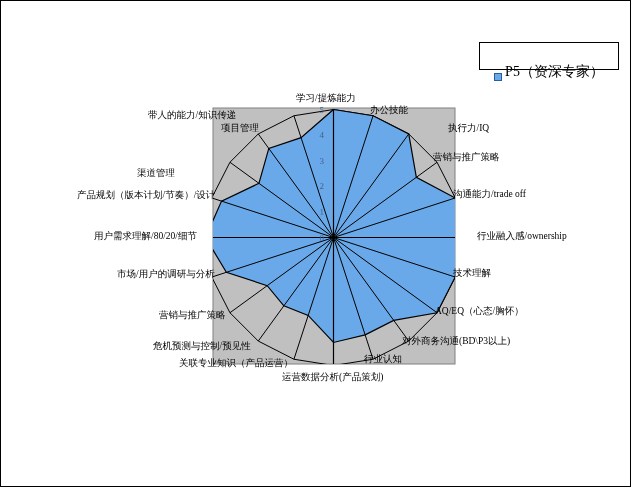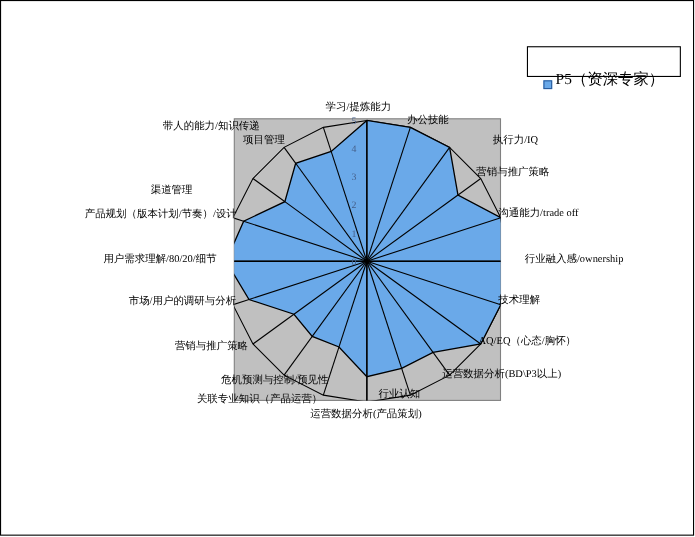--- a/index.html
+++ b/index.html
@@ -142,25 +142,25 @@
 
   <div id="labels-layer">
       <div class="axis-label" style="left: 295px; top: 93px;">学习/提炼能力</div>
       <div class="axis-label" style="left: 369px; top: 105px;">办公技能</div>
       <div class="axis-label" style="left: 404px; top: 123px; margin-left: 43px;">执行力/IQ</div>
       <div class="axis-label" style="left: 432px; top: 152px;">营销与推广策略</div>
       <div class="axis-label" style="left: 452px; top: 189px;">沟通能力/trade off</div>
       <div class="axis-label" style="left: 456px; top: 231px; margin-left: 20px;">行业融入感/ownership</div>
       <div class="axis-label" style="left: 452px; top: 268px;">技术理解</div>
       <div class="axis-label" style="left: 434px; top: 306px;">AQ/EQ（心态/胸怀）</div>
-      <div class="axis-label" style="left: 401px; top: 336px;">运营数据分析(BD\P3以上)</div>
-      <div class="axis-label" style="left: 343px; top: 354px;">行业认知</div>
+      <div class="axis-label" style="left: 401px; top: 336px;">对外商务沟通(BD\P3以上)</div>
+      <div class="axis-label" style="left: 363px; top: 354px;">行业认知</div>
       <div class="axis-label" style="left: 281px; top: 372px;">运营数据分析(产品策划)</div>
       <div class="axis-label" style="left: 178px; top: 358px;">关联专业知识（产品运营）</div>
-      <div class="axis-label" style="left: 152px; top: 341px; margin-left: 48px;">危机预测与控制/预见性</div>
+      <div class="axis-label" style="left: 152px; top: 341px;">危机预测与控制/预见性</div>
       <div class="axis-label" style="left: 158px; top: 310px;">营销与推广策略</div>
       <div class="axis-label" style="left: 116px; top: 269px;">市场/用户的调研与分析</div>
       <div class="axis-label" style="left: 93px; top: 231px;">用户需求理解/80/20/细节</div>
       <div class="axis-label" style="left: 76px; top: 190px;">产品规划（版本计划/节奏）/设计</div>
       <div class="axis-label" style="left: 136px; top: 152px; margin-top: 16px;">渠道管理</div>
       <div class="axis-label" style="left: 220px; top: 123px; text-align: center;">项目管理</div>
       <div class="axis-label" style="left: 147px; top: 110px;">带人的能力/知识传递</div>
     </div>
   <div id="ticks-layer">
       <div class="tick-label" style="left: 318.5px; top: 232.5px;">0</div>

